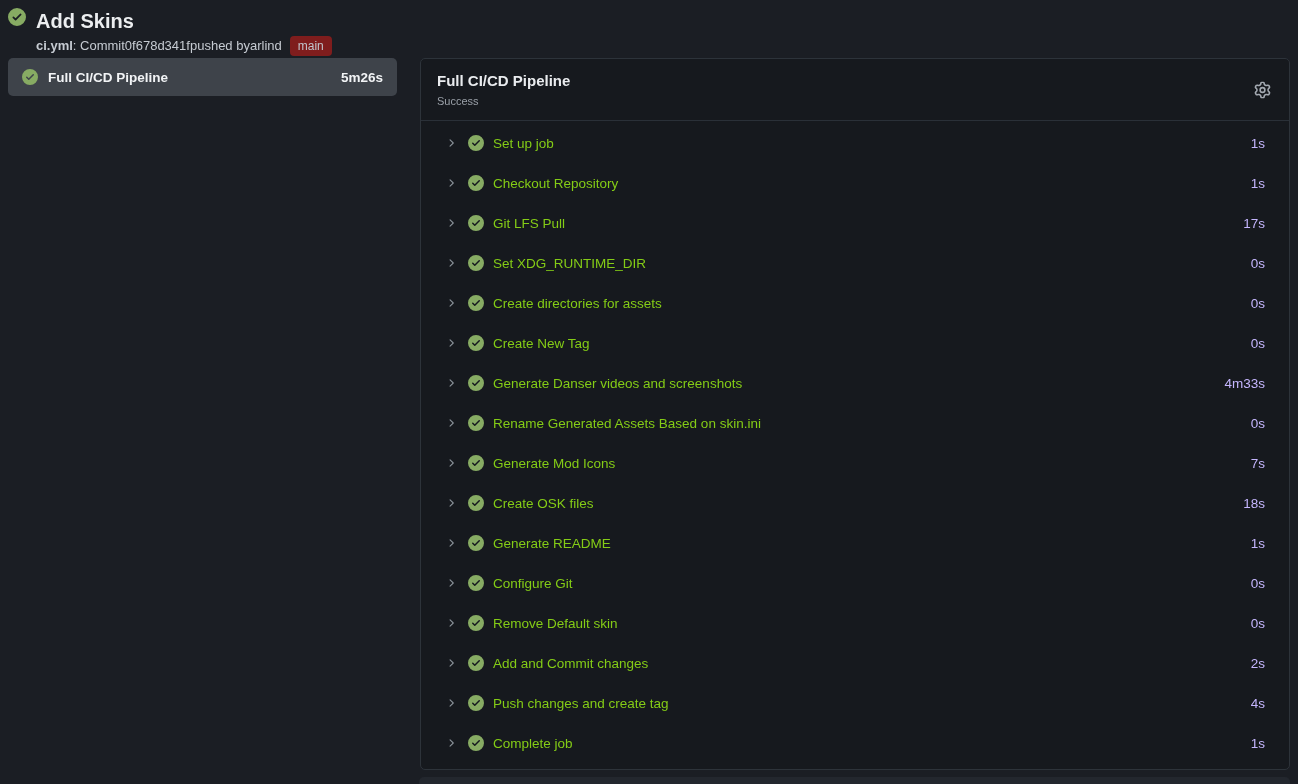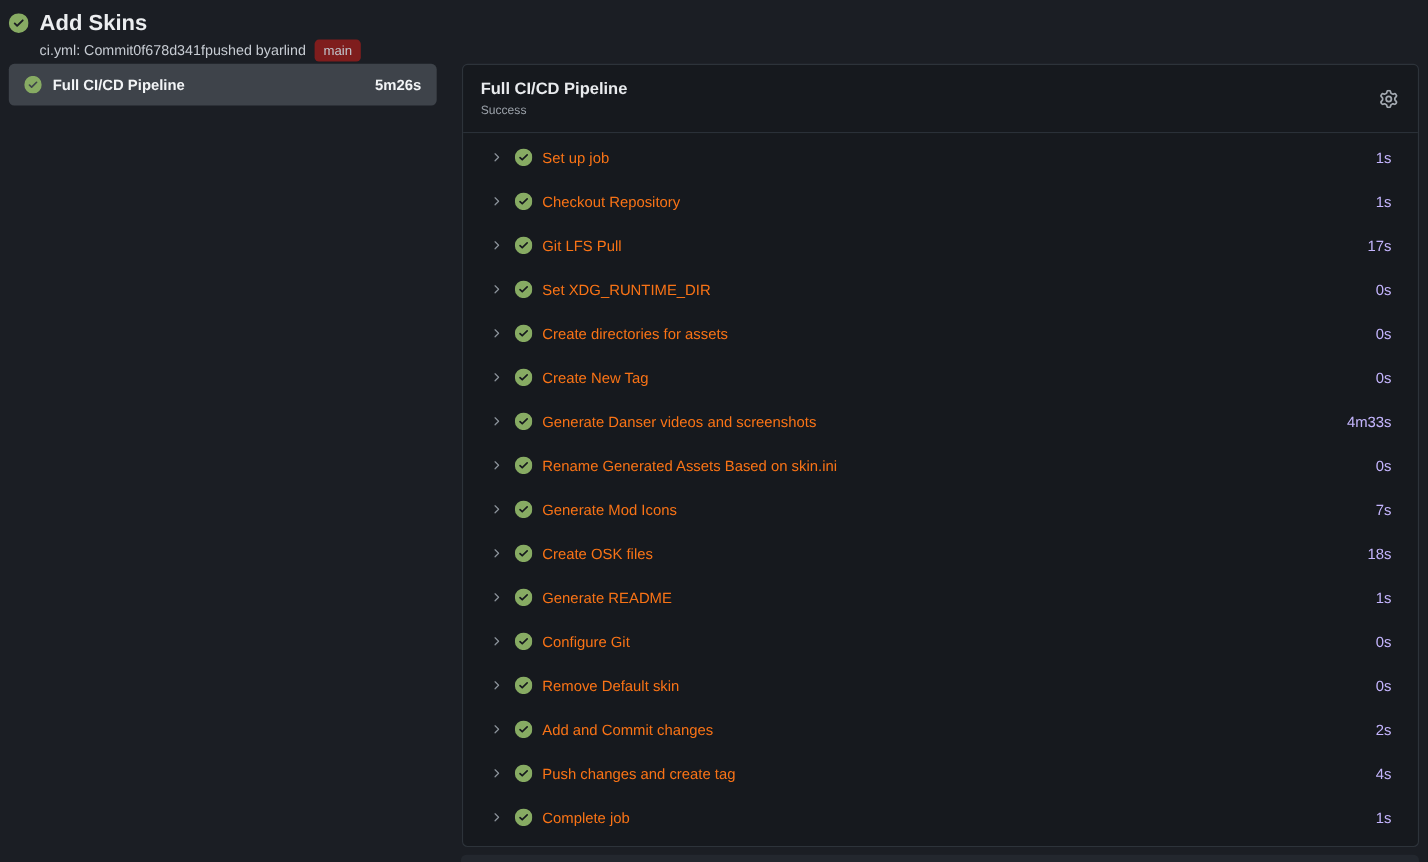--- a/index.html
+++ b/index.html
@@ -7,29 +7,29 @@
   body {
     background:#1b1e24;
     font-family:"Liberation Sans", sans-serif;
     color:#e3e6ea;
     -webkit-font-smoothing:antialiased;
   }
   svg { display:block; }
 
   
   .run-header { padding:8px 16px 0 8px; height:58px; }
-  .run-header-main { display:flex; align-items:center; gap:10px; }
+  .run-header-main { display:flex; gap:10px; }
   .run-status-icon { color:#87ab63; flex:0 0 auto; }
   .run-title { font-size:20px; font-weight:600; color:#eceef0; line-height:26px; }
   .run-header-sub {
     margin-left:28px; margin-top:2px;
     font-size:13px; color:#c6cbd2; line-height:18px;
     display:flex; align-items:center;
   }
-  .run-header-sub .wf { font-weight:normal; }
+  .run-header-sub .wf { font-weight:bold; }
   .branch-badge {
     display:inline-block; margin-left:8px;
     background:#7f1d1d; color:#c0c5cc;
     font-size:12px; line-height:14px;
     padding:3px 8px; border-radius:4px;
     cursor:pointer;
   }
 
   
   .content { display:flex; align-items:flex-start; padding:0 8px; gap:23px; }
@@ -61,21 +61,21 @@
     color:#a3a9b1; cursor:pointer; background:none; border:none; padding:2px;
   }
 
   .steps { flex:1 1 auto; padding-top:2px; }
   .step-row {
     height:40px; display:flex; align-items:center;
     padding:0 24px; gap:0; cursor:pointer;
   }
   .step-chevron { color:#8b929a; flex:0 0 auto; margin-right:11px; }
   .step-status-icon { color:#87ab63; flex:0 0 auto; margin-right:9px; }
-  .step-name { font-size:13.5px; color:#f97316; }
+  .step-name { font-size:13.5px; color:#84cc16; }
   .step-duration { margin-left:auto; font-size:13.5px; color:#c4b5fd; }
 
   
   .bottom-bar {
     margin:7px 8px 0 419px; height:12px;
     background:#23272e; border-radius:5px 5px 0 0;
   }
 </style>
 </head>
 <body>

